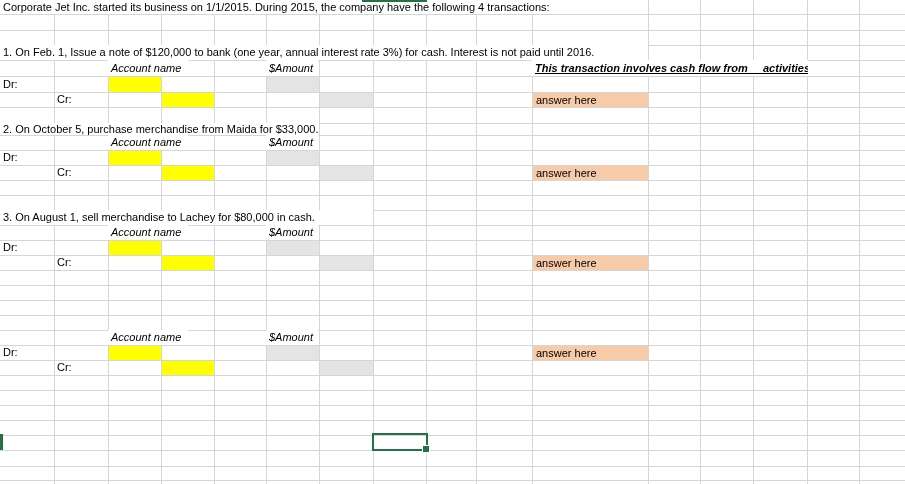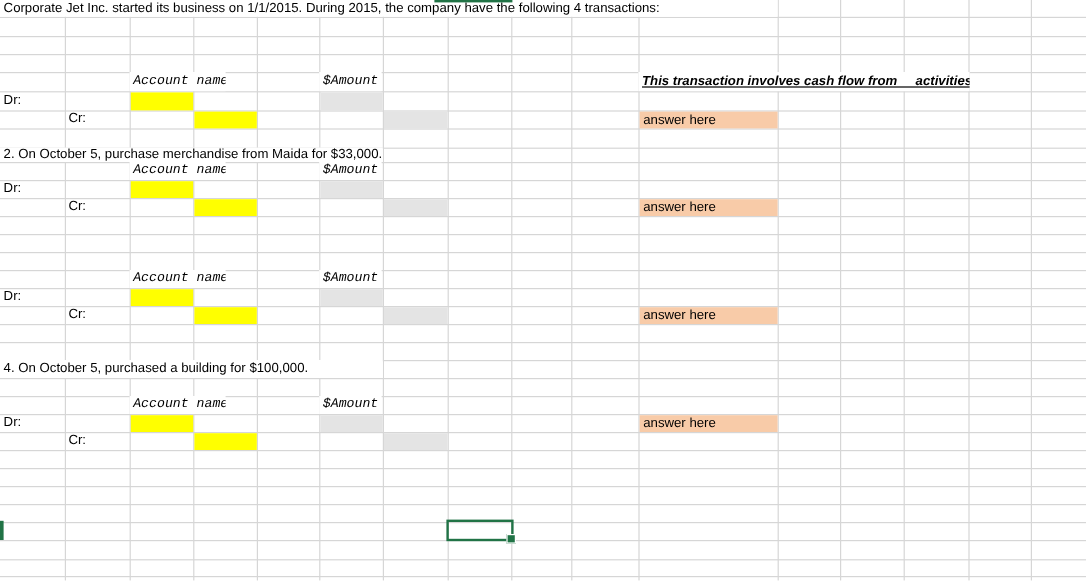--- a/index.html
+++ b/index.html
@@ -7,21 +7,21 @@
     position:relative;width:905px;height:484px;overflow:hidden;background:#fff;
     font-family:"Liberation Sans","DejaVu Sans",sans-serif;font-size:11px;color:#000;
   }
   .vline{position:absolute;top:0;width:1px;height:484px;background:#d6d6d6;z-index:0;}
   .hline{position:absolute;left:0;height:1px;width:905px;background:#d6d6d6;z-index:0;}
   .fill{position:absolute;z-index:1;}
   .y{background:#ffff00;}
   .g{background:#e4e4e4;}
   .txt{position:absolute;z-index:2;background:#fff;white-space:nowrap;overflow:hidden;padding-left:3px;box-sizing:border-box;}
   .bold{font-weight:700;}
-  .ital{font-style:italic;font-family:Liberation Mono, monospace;}
+  .ital{font-style:italic;}
   .flowhdr{font-weight:700;font-style:italic;text-decoration:underline;}
   .lbl{position:absolute;z-index:2;white-space:nowrap;padding-left:3px;}
   .ans{position:absolute;z-index:2;background:#f8cba8;white-space:nowrap;padding-left:3px;box-sizing:border-box;}
   .grnfrag{position:absolute;background:#217346;z-index:3;}
   .sel{position:absolute;left:372px;top:433px;width:56px;height:18px;border:2px solid #217346;box-sizing:border-box;z-index:3;background:transparent;}
   .handle{position:absolute;right:-4px;bottom:-4px;width:6px;height:6px;background:#217346;border:1px solid #fff;}
 </style>
 </head>
 <body>
 
@@ -75,20 +75,21 @@
       <div class="hline" style="top: 450px; background: rgb(214, 214, 214);"></div>
       <div class="hline" style="top: 466px; background: rgb(214, 214, 214);"></div>
       <div class="hline" style="top: 480px; background: rgb(214, 214, 214);"></div>
     </div>
 
   <div class="grnfrag" style="left:362px;top:0;width:65px;height:2px;"></div>
   <div class="grnfrag" style="left:0;top:434px;width:3px;height:16px;"></div>
 
   <div class="txt" style="left:0;top:0;width:648px;height:14px;line-height:14px;">Corporate Jet Inc. started its business on 1/1/2015. During 2015, the company have the following 4 transactions:</div>
 
+  <div class="txt" style="left:0;top:45px;width:648px;height:15px;line-height:15px;">1. On Feb. 1, Issue a note of $120,000 to bank (one year, annual interest rate 3%) for cash. Interest is not paid until 2016.</div>
   <div class="txt ital" style="left:108px;top:60px;width:80px;height:16px;line-height:16px;">Account name</div>
   <div class="txt ital" style="left:266px;top:60px;width:52px;height:16px;line-height:16px;">$Amount</div>
   <div class="txt flowhdr" style="left:532px;top:60px;width:276px;height:16px;line-height:16px;">This transaction involves cash flow from&nbsp;&nbsp;&nbsp;&nbsp;&nbsp;activities (O/I/F)</div>
   <div class="lbl" style="left:0;top:76px;height:16px;line-height:16px;">Dr:</div>
   <div class="fill y" style="left:109px;top:77px;width:52px;height:15px;"></div>
   <div class="fill g" style="left:267px;top:77px;width:52px;height:15px;"></div>
   <div class="lbl" style="left:54px;top:92px;height:15px;line-height:15px;">Cr:</div>
   <div class="fill y" style="left:162px;top:93px;width:52px;height:14px;"></div>
   <div class="fill g" style="left:320px;top:93px;width:53px;height:14px;"></div>
   <div class="ans" style="left:533px;top:93px;width:115px;height:14px;line-height:14px;">answer here</div>
@@ -97,31 +98,31 @@
   <div class="txt ital" style="left:108px;top:135px;width:80px;height:15px;line-height:15px;">Account name</div>
   <div class="txt ital" style="left:266px;top:135px;width:52px;height:15px;line-height:15px;">$Amount</div>
   <div class="lbl" style="left:0;top:150px;height:15px;line-height:15px;">Dr:</div>
   <div class="fill y" style="left:109px;top:151px;width:52px;height:14px;"></div>
   <div class="fill g" style="left:267px;top:151px;width:52px;height:14px;"></div>
   <div class="lbl" style="left:54px;top:165px;height:15px;line-height:15px;">Cr:</div>
   <div class="fill y" style="left:162px;top:166px;width:52px;height:14px;"></div>
   <div class="fill g" style="left:320px;top:166px;width:53px;height:14px;"></div>
   <div class="ans" style="left:533px;top:166px;width:115px;height:14px;line-height:14px;">answer here</div>
 
+  <div class="txt" style="left:0;top:210px;width:373px;height:15px;line-height:15px;">3. On August 1, sell merchandise to Lachey for $80,000 in cash.</div>
   <div class="txt ital" style="left:108px;top:225px;width:80px;height:15px;line-height:15px;">Account name</div>
   <div class="txt ital" style="left:266px;top:225px;width:52px;height:15px;line-height:15px;">$Amount</div>
   <div class="lbl" style="left:0;top:240px;height:15px;line-height:15px;">Dr:</div>
   <div class="fill y" style="left:109px;top:241px;width:52px;height:14px;"></div>
   <div class="fill g" style="left:267px;top:241px;width:52px;height:14px;"></div>
   <div class="lbl" style="left:54px;top:255px;height:15px;line-height:15px;">Cr:</div>
   <div class="fill y" style="left:162px;top:256px;width:52px;height:14px;"></div>
   <div class="fill g" style="left:320px;top:256px;width:53px;height:14px;"></div>
   <div class="ans" style="left:533px;top:256px;width:115px;height:14px;line-height:14px;">answer here</div>
 
-  <div class="txt" style="left:0;top:300px;width:319px;height:15px;line-height:15px;">4. On October 5, purchased a building for $100,000.</div>
   <div class="txt ital" style="left:108px;top:330px;width:80px;height:15px;line-height:15px;">Account name</div>
   <div class="txt ital" style="left:266px;top:330px;width:52px;height:15px;line-height:15px;">$Amount</div>
   <div class="lbl" style="left:0;top:345px;height:15px;line-height:15px;">Dr:</div>
   <div class="fill y" style="left:109px;top:346px;width:52px;height:14px;"></div>
   <div class="fill g" style="left:267px;top:346px;width:52px;height:14px;"></div>
   <div class="ans" style="left:533px;top:346px;width:115px;height:14px;line-height:14px;">answer here</div>
   <div class="lbl" style="left:54px;top:360px;height:15px;line-height:15px;">Cr:</div>
   <div class="fill y" style="left:162px;top:361px;width:52px;height:14px;"></div>
   <div class="fill g" style="left:320px;top:361px;width:53px;height:14px;"></div>
 

